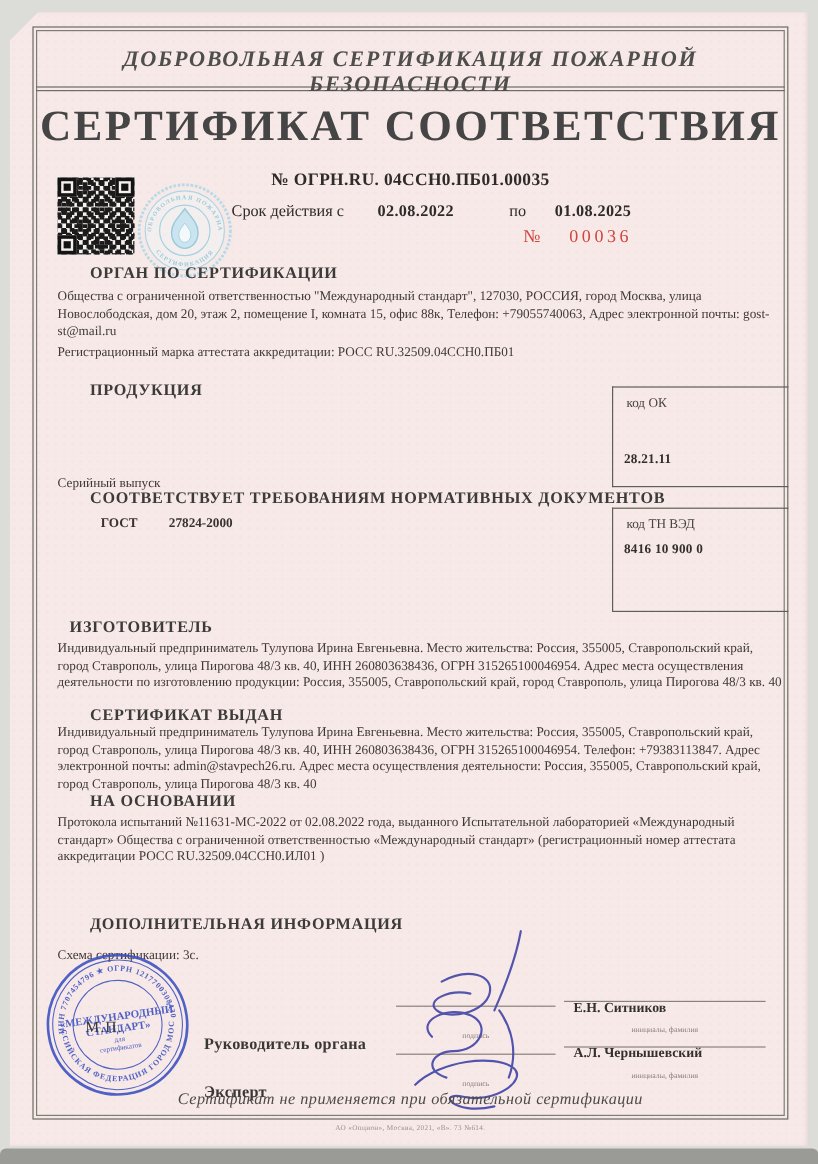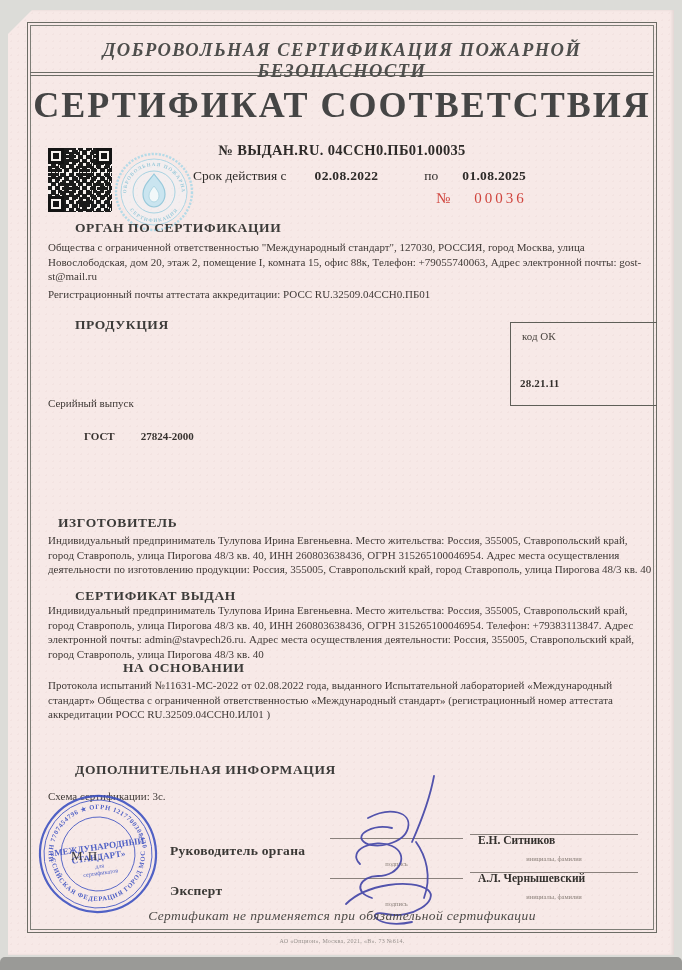--- a/index.html
+++ b/index.html
@@ -52,21 +52,21 @@
   .body-text{ position:absolute; font-size:11px; line-height:1.32; color:#3f3936; text-align:left; }
 
   .code-box{ position:absolute; left:502px; width:147px; border:1px solid #5f5f58; border-right:none; background:transparent; }
   .code-label{ font-size:11px; color:#4a443f; margin:7px 0 0 11px; }
   .code-value{ font-size:11px; color:#332f2c; margin:35px 0 0 9px; font-weight:bold; letter-spacing:.2px; }
 
   .gost-line{ position:absolute; left:40px; top:420px; font-size:11px; color:#37322f; font-weight:bold;margin-left:36px; }
   .gost-line .v{ margin-left:26px; }
 
   
-  .sig-label{ position:absolute; font-size:13.5px; font-weight:bold; color:#3a3835; letter-spacing:.3px; }
+  .sig-label{ position:absolute; font-size:13.5px; font-weight:bold; color:#3a3835; letter-spacing:.3px;margin-top:19px; }
   .sig-line{ position:absolute; border-bottom:1px solid #8a817c; }
   .sig-caption{ position:absolute; font-size:6.5px; color:#8c817b; text-align:center; }
   .sig-name{ position:absolute; font-size:11.5px; font-weight:bold; color:#33302d; }
   .mp-mark{ position:absolute; left:63px; top:838px; font-size:13px; color:#3a3a3a; letter-spacing:1px; }
 
   .stamp{ position:absolute; left:28px; top:782px; width:124px; height:124px; transform:rotate(-8deg); opacity:.88; }
   .signature-ink{ position:absolute; left:308px; top:762px; width:160px; height:168px; pointer-events:none; }
 
   .footer-note{ position:absolute; left:22px; top:898px; width:624px; text-align:center;
     font-size:13.5px; font-style:italic; color:#4c4a47; letter-spacing:.4px; }
@@ -81,21 +81,21 @@
 
   <div id="paper">
     <div class="frame">
       <div class="frame-inner"></div>
     </div>
     <div class="band-sep"></div>
 
     <div class="banner">ДОБРОВОЛЬНАЯ СЕРТИФИКАЦИЯ ПОЖАРНОЙ БЕЗОПАСНОСТИ</div>
     <div class="main-title">СЕРТИФИКАТ СООТВЕТСТВИЯ</div>
 
-    <div class="cert-no-line">№ ВЫДАН.RU. 04ССН0.ПБ01.00035</div>
+    <div class="cert-no-line">№ ОГРН.RU. 04ССН0.ПБ01.00035</div>
 
     <div class="validity-line">
       <span>Срок действия  с</span><span class="gap1"></span><b>02.08.2022</b><span class="gap2"></span><span>по</span><span class="gap3"></span><b>01.08.2025</b>
     </div>
 
     <div class="blank-no">
       <span>№</span><span class="num">00036</span>
     </div>
 
     <div class="qr">
@@ -117,40 +117,45 @@
       <text font-size="5" font-weight="bold" fill="#93c7d9" letter-spacing="1">
         <textPath href="#sealTop" startOffset="50%" text-anchor="middle">ДОБРОВОЛЬНАЯ  ПОЖАРНАЯ</textPath>
       </text>
       <text font-size="5" font-weight="bold" fill="#93c7d9" letter-spacing="1">
         <textPath href="#sealBot" startOffset="50%" text-anchor="middle">СЕРТИФИКАЦИЯ</textPath>
       </text>
     </svg>
 
     <div class="sec-head" style="left:67px; top:210px;">ОРГАН ПО СЕРТИФИКАЦИИ</div>
     <div class="body-text" style="left:40px; top:230px; width:600px;">Общества с ограниченной ответственностью "Международный стандарт", 127030, РОССИЯ, город Москва, улица Новослободская, дом 20, этаж 2, помещение I, комната 15, офис 88к, Телефон: +79055740063, Адрес электронной почты: gost-st@mail.ru</div>
-    <div class="body-text" style="left:40px; top:277px; width:600px;">Регистрационный почты аттестата аккредитации: РОСС RU.32509.04ССН0.ПБ01</div>
+    <div class="body-text" style="left:40px; top:277px; width:600px;">Регистрационный марка аттестата аккредитации: РОСС RU.32509.04ССН0.ПБ01</div>
 
     <div class="sec-head" style="left:67px; top:307px;">ПРОДУКЦИЯ</div>
     <div class="body-text" style="left:40px; top:386px;">Серийный выпуск</div>
     <div class="code-box" style="top:312px; height:84px;">
       <div class="code-label">код ОК</div>
       <div class="code-value">28.21.11</div>
     </div>
 
+    <div class="sec-head" style="left:67px; top:397px;">СООТВЕТСТВУЕТ ТРЕБОВАНИЯМ НОРМАТИВНЫХ ДОКУМЕНТОВ</div>
     <div class="gost-line">
       <span>ГОСТ</span><span class="v">27824-2000</span>
     </div>
+    <div class="code-box" style="top:413px; height:87px;">
+      <div class="code-label">код ТН ВЭД</div>
+      <div class="code-value" style="margin-top:9px;">8416 10 900 0</div>
+    </div>
 
     <div class="sec-head" style="left:50px; top:505px;text-align:right;">ИЗГОТОВИТЕЛЬ</div>
     <div class="body-text" style="left:40px; top:523px; width:604px;">Индивидуальный предприниматель Тулупова Ирина Евгеньевна. Место жительства: Россия, 355005, Ставропольский край, город Ставрополь, улица Пирогова 48/3 кв. 40, ИНН 260803638436, ОГРН 315265100046954. Адрес места осуществления деятельности по изготовлению продукции: Россия, 355005, Ставропольский край, город Ставрополь, улица Пирогова 48/3 кв. 40</div>
 
     <div class="sec-head" style="left:67px; top:578px;">СЕРТИФИКАТ ВЫДАН</div>
     <div class="body-text" style="left:40px; top:593px; width:604px;">Индивидуальный предприниматель Тулупова Ирина Евгеньевна. Место жительства: Россия, 355005, Ставропольский край, город Ставрополь, улица Пирогова 48/3 кв. 40, ИНН 260803638436, ОГРН 315265100046954. Телефон: +79383113847. Адрес электронной почты: admin@stavpech26.ru. Адрес места осуществления деятельности: Россия, 355005, Ставропольский край, город Ставрополь, улица Пирогова 48/3 кв. 40</div>
 
-    <div class="sec-head" style="left:67px; top:650px;margin-left:48px;">НА ОСНОВАНИИ</div>
+    <div class="sec-head" style="left:67px; top:650px;">НА ОСНОВАНИИ</div>
     <div class="body-text" style="left:40px; top:668px; width:604px;">Протокола испытаний №11631-МС-2022 от 02.08.2022 года, выданного Испытательной лабораторией «Международный стандарт» Общества с ограниченной ответственностью «Международный стандарт»   (регистрационный номер аттестата аккредитации РОСС RU.32509.04ССН0.ИЛ01 )</div>
 
     <div class="sec-head" style="left:67px; top:752px;">ДОПОЛНИТЕЛЬНАЯ ИНФОРМАЦИЯ</div>
     <div class="body-text" style="left:40px; top:779px;">Схема сертификации: 3с.</div>
 
     <svg class="stamp" viewBox="0 0 124 124">
       <circle cx="62" cy="62" r="58" fill="none" stroke="#3a4fc1" stroke-width="2.2"></circle>
       <circle cx="62" cy="62" r="54" fill="none" stroke="#3a4fc1" stroke-width="0.9"></circle>
       <circle cx="62" cy="62" r="37" fill="none" stroke="#3a4fc1" stroke-width="0.9"></circle>
       <defs>

